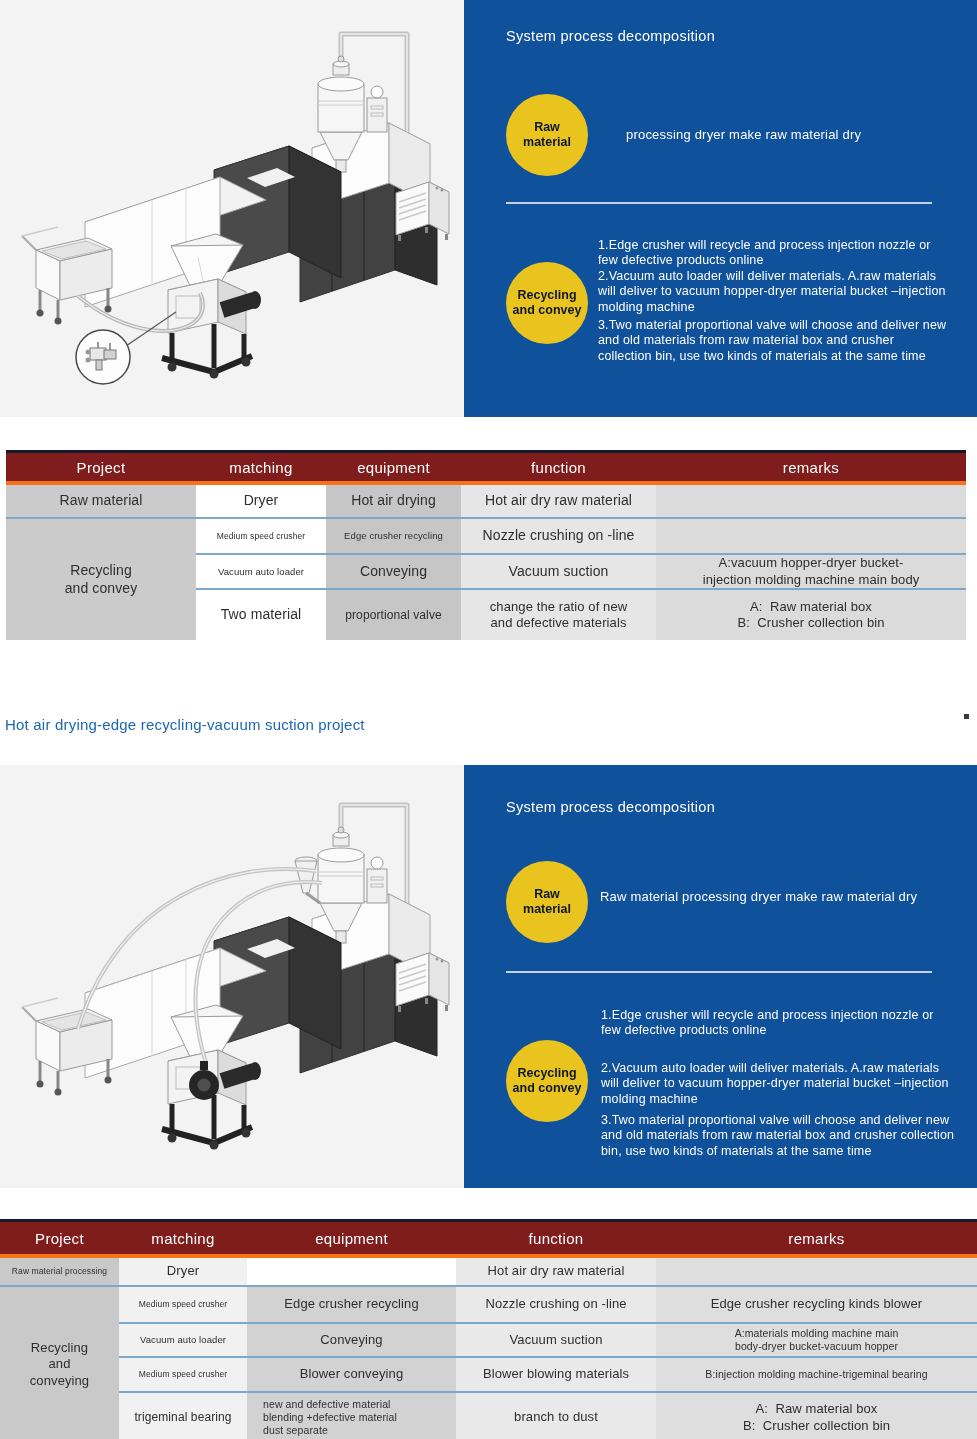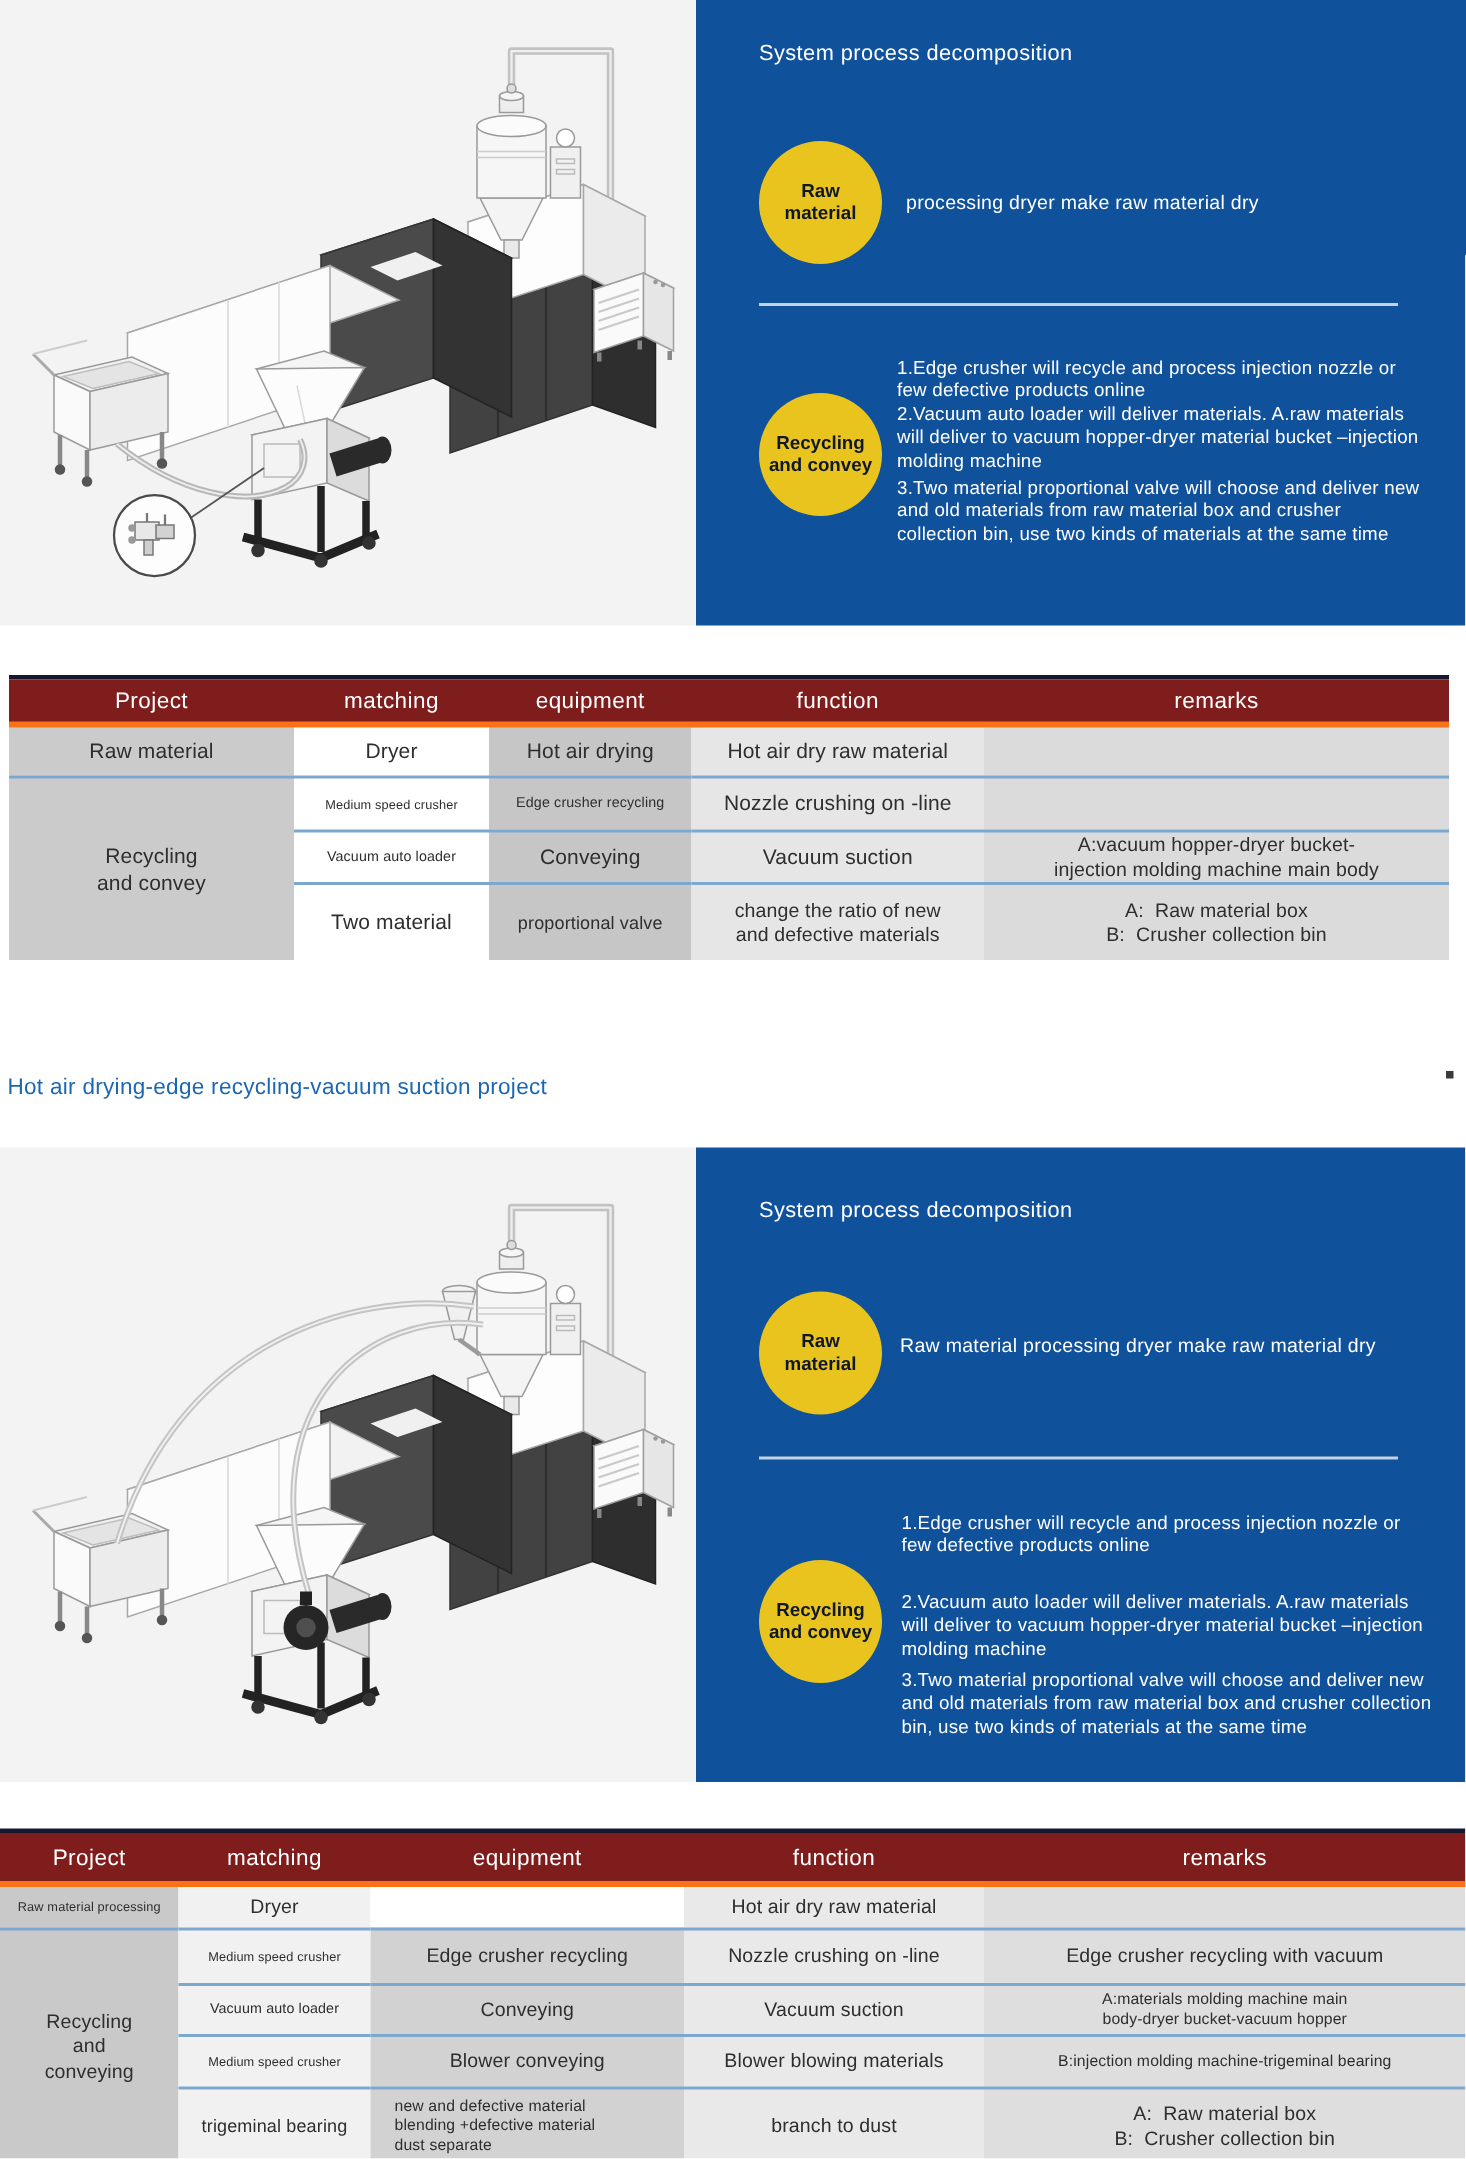--- a/index.html
+++ b/index.html
@@ -168,21 +168,21 @@
         <line x1="110" y1="350" x2="110" y2="343" stroke="#777" stroke-width="1.5"></line>
         <rect x="96" y="360" width="6" height="10" fill="#cfcfcf" stroke="#777" stroke-width="1"></rect>
       </g>
     </svg>
   </div>
 
   <div class="abs panel" style="left:464px;top:0;width:513px;height:417px;">
     <div class="abs panel-title" style="left:42px;top:28px;">System process decomposition</div>
     <div class="abs badge" style="left:42px;top:94px;">Raw
 material</div>
-    <div class="abs panel-text" style="left:140px;top:127px;width:350px;">processing dryer make raw material dry</div>
+    <div class="abs panel-text" style="left:124px;top:127px;width:350px;padding-left:38px;">processing dryer make raw material dry</div>
     <div class="abs panel-divider" style="left:42px;top:202px;width:426px;"></div>
     <div class="abs badge" style="left:42px;top:262px;">Recycling
 and convey</div>
     <div class="abs panel-item" style="left:134px;top:238px;width:352px;">1.Edge crusher will recycle and process injection nozzle or few defective products online</div>
     <div class="abs panel-item" style="left:134px;top:269px;width:352px;">2.Vacuum auto loader will deliver materials. A.raw materials will deliver to vacuum hopper-dryer material bucket –injection molding machine</div>
     <div class="abs panel-item" style="left:134px;top:318px;width:352px;">3.Two material proportional valve will choose and deliver new and old materials from raw material box and crusher collection bin, use two kinds of materials at the same time</div>
   </div>
 
   <div class="abs" style="left:6px;top:450px;width:960px;">
     <div class="tbl-topline"></div>
@@ -279,21 +279,21 @@
       <div class="cell t2c4 f13" style="grid-column:4;grid-row:1;">Hot air dry raw material</div>
       <div class="cell t2c5" style="grid-column:5;grid-row:1;"></div>
 
       <div class="cell t2c1 bt f13" style="grid-column:1;grid-row:2/6;">Recycling
 and
 conveying</div>
 
       <div class="cell t2c2 bt xs" style="grid-column:2;grid-row:2;">Medium speed crusher</div>
       <div class="cell t2c3 bt f13" style="grid-column:3;grid-row:2;">Edge crusher recycling</div>
       <div class="cell t2c4 bt f13" style="grid-column:4;grid-row:2;">Nozzle crushing on -line</div>
-      <div class="cell t2c5 bt f13" style="grid-column:5;grid-row:2;">Edge crusher recycling with vacuum</div>
+      <div class="cell t2c5 bt f13" style="grid-column:5;grid-row:2;">Edge crusher recycling kinds blower</div>
 
       <div class="cell t2c2 bt sm" style="grid-column:2;grid-row:3;">Vacuum auto loader</div>
       <div class="cell t2c3 bt f13" style="grid-column:3;grid-row:3;">Conveying</div>
       <div class="cell t2c4 bt f13" style="grid-column:4;grid-row:3;">Vacuum suction</div>
       <div class="cell t2c5 bt msm" style="grid-column:5;grid-row:3;">A:materials molding machine main
 body-dryer bucket-vacuum hopper</div>
 
       <div class="cell t2c2 bt xs" style="grid-column:2;grid-row:4;">Medium speed crusher</div>
       <div class="cell t2c3 bt f13" style="grid-column:3;grid-row:4;">Blower conveying</div>
       <div class="cell t2c4 bt f13" style="grid-column:4;grid-row:4;">Blower blowing materials</div>

